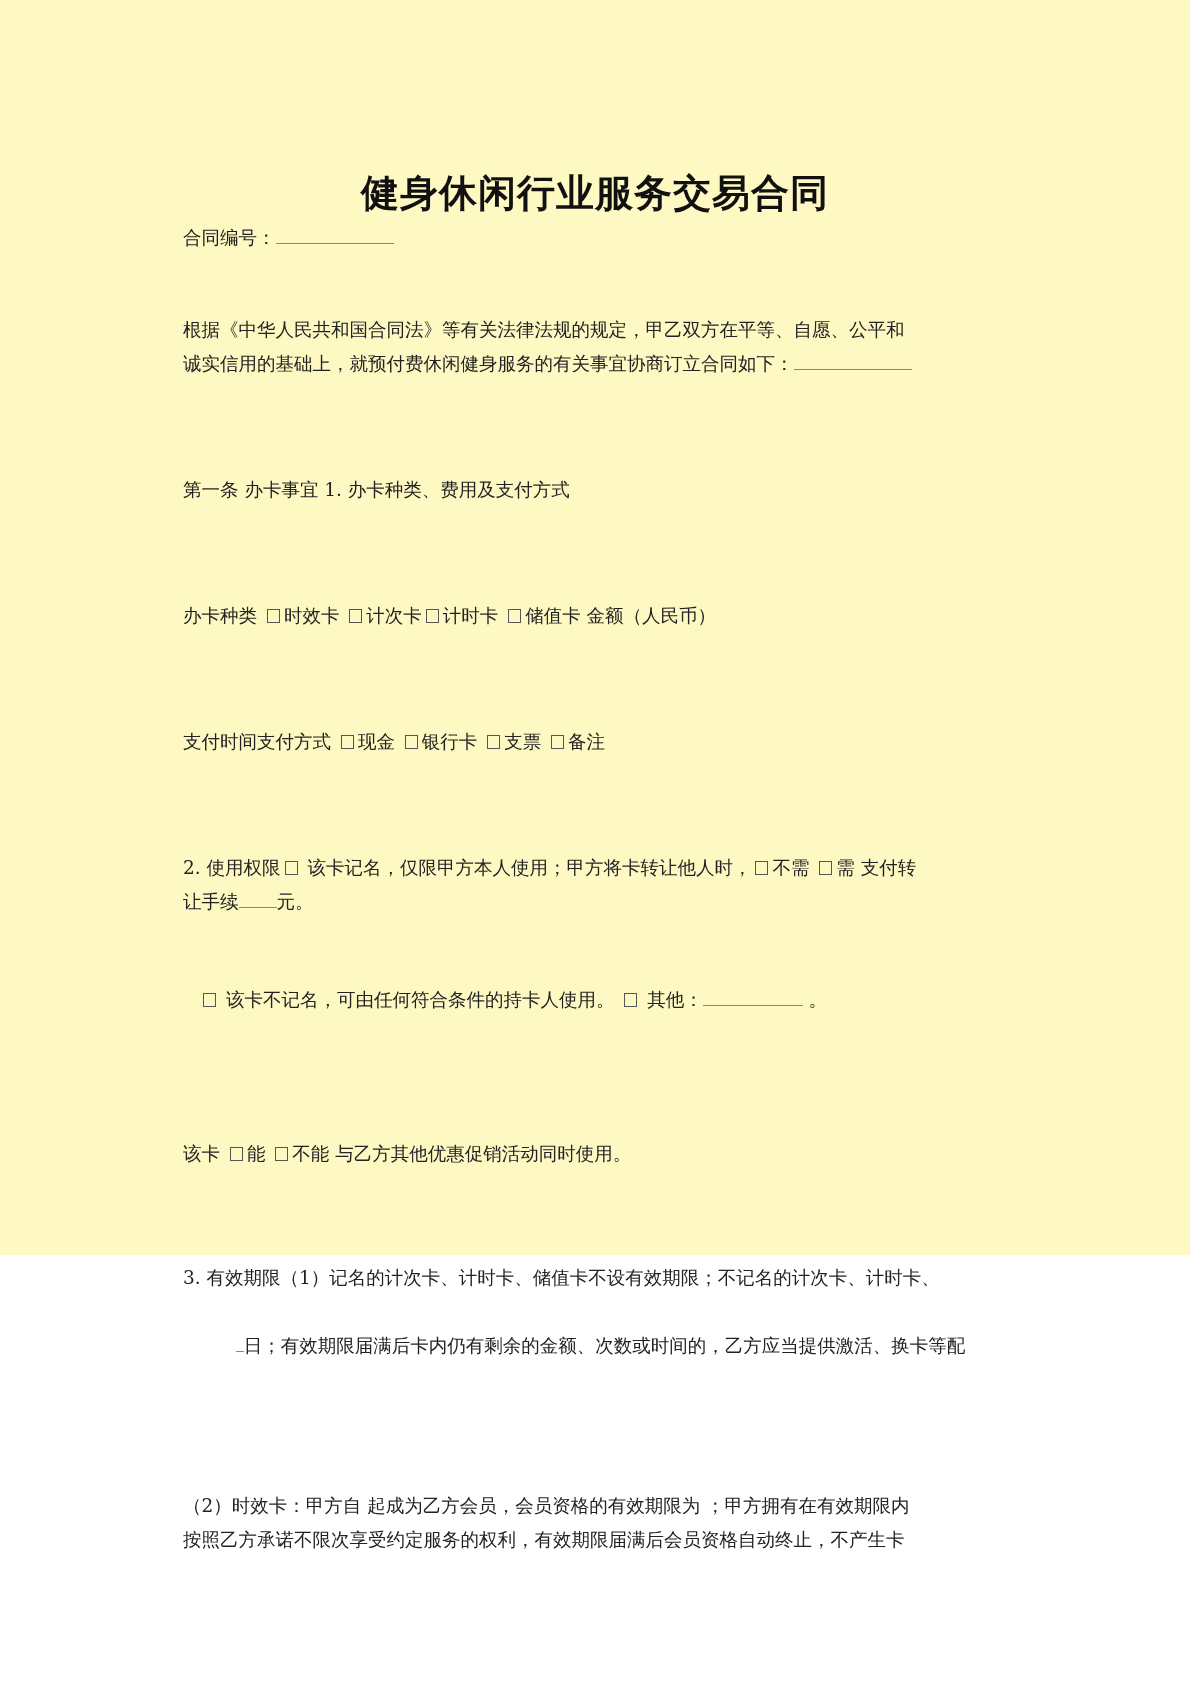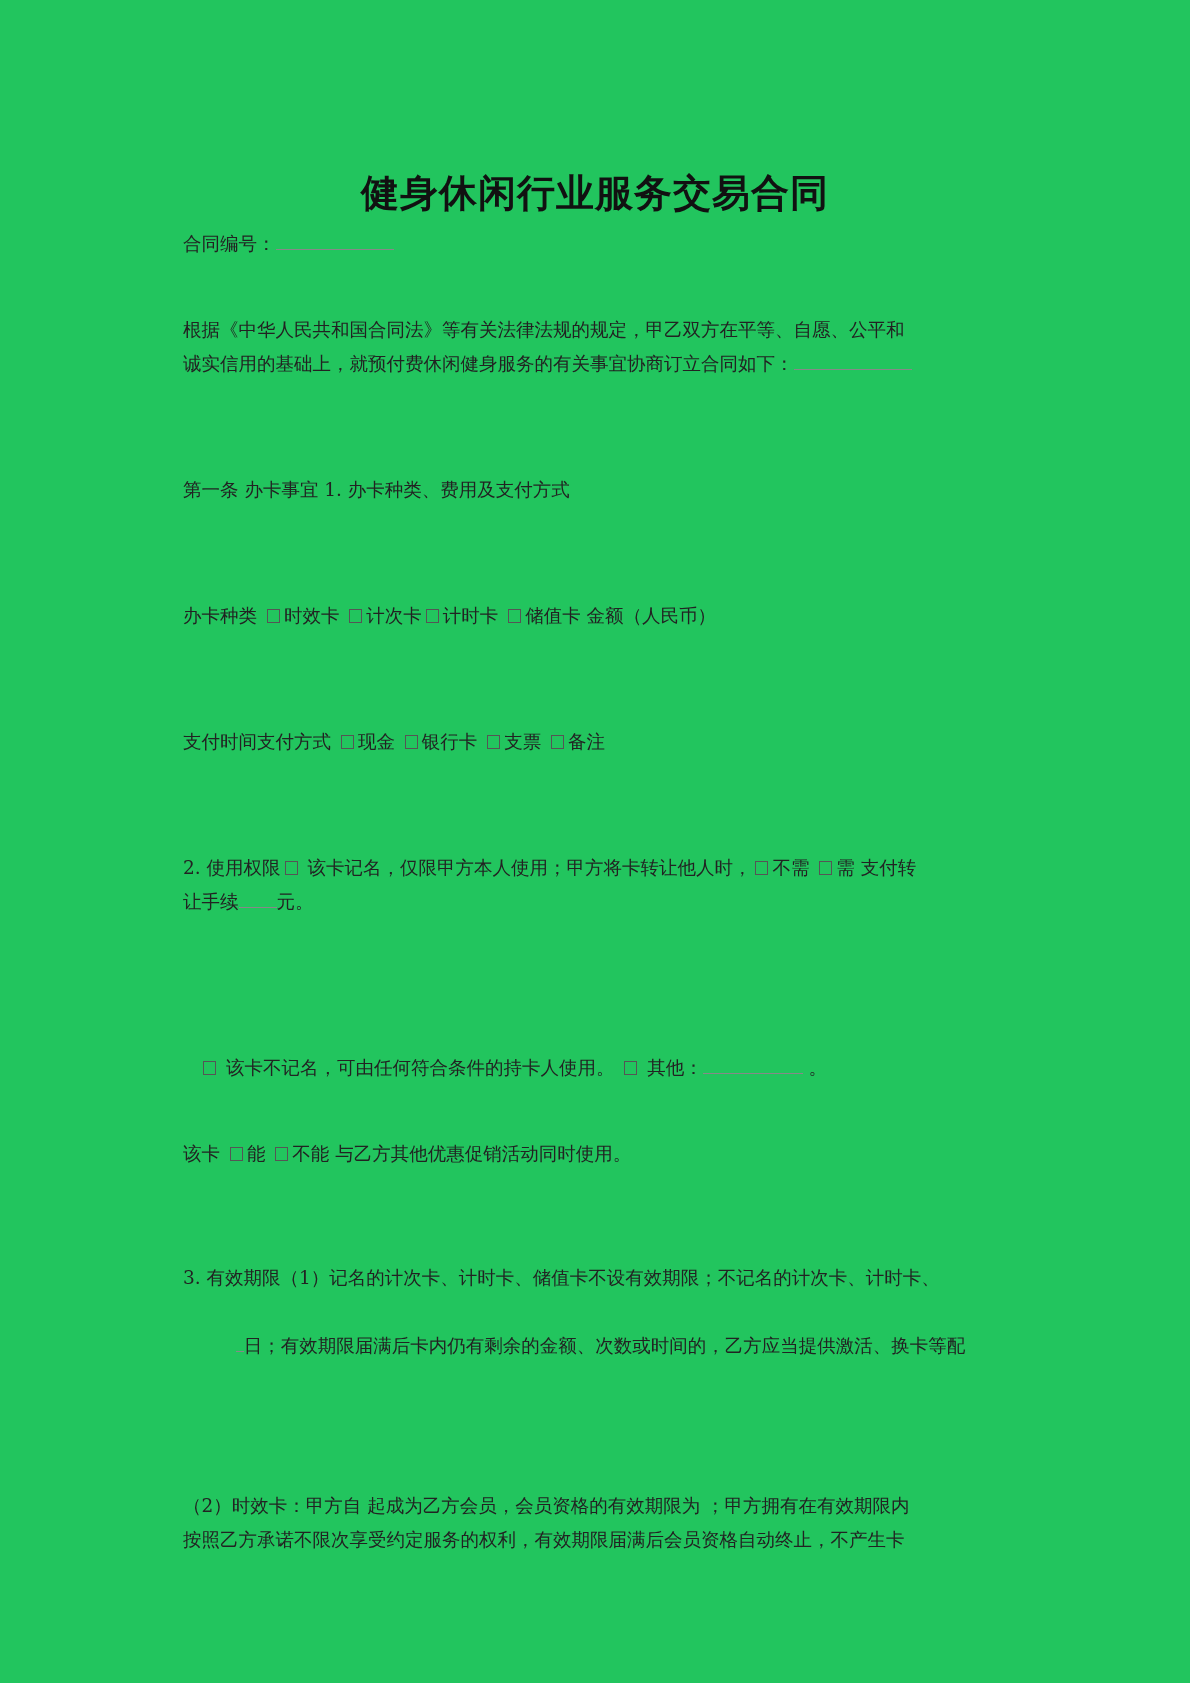--- a/index.html
+++ b/index.html
@@ -1,33 +1,33 @@
 <!DOCTYPE html>
 <html><head>
   <meta charset="utf-8">
   <style>
     html, body { margin: 0; padding: 0; background: #ffffff; }
     body { width: 1190px; height: 1683px; position: relative; overflow: hidden;
       font-family: "DejaVu Serif", "Liberation Serif", serif; color: #1a1a1a; }
-    .page { position: absolute; left: 0; top: 0; width: 1190px; height: 1683px; background: #22c55e; }
+    .page { position: absolute; left: 0; top: 0; width: 1190px; height: 1255px; background: #fef9c3; }
     .title { position: absolute; left: 0; width: 1190px; top: 168px; text-align: center;
       font-size: 38px; font-weight: bold; letter-spacing: 1px; color: #111; line-height: 50px; }
     .line { position: absolute; left: 183px; width: 835px; font-size: 18.5px; line-height: 32px;
       white-space: nowrap; color: #222; }
     .blank { display: inline-block; border-bottom: 1px solid #888; height: 18px; vertical-align: baseline; }
     .box { display: inline-block; width: 13px; height: 14px; border: 1px solid #555; vertical-align: -1px; margin: 0 4px; box-sizing: border-box; }
   </style>
 </head>
 <body>
 
 <div class="page">
 
   <div class="title">健身休闲行业服务交易合同</div>
 
-  <div class="line" style="top:228px;">
+  <div class="line" style="top:222px;">
     <span>合同编号：</span><span class="blank" style="width:118px;"></span>
   </div>
 
   <div class="line" style="top:314px;">根据《中华人民共和国合同法》等有关法律法规的规定，甲乙双方在平等、自愿、公平和</div>
   <div class="line" style="top:348px;">
     <span>诚实信用的基础上，就预付费休闲健身服务的有关事宜协商订立合同如下：</span><span class="blank" style="width:118px;"></span>
   </div>
 
   <div class="line" style="top:474px;">第一条  办卡事宜 1. 办卡种类、费用及支付方式</div>
 
@@ -50,21 +50,21 @@
   <div class="line" style="top:852px;">
     <span>2. 使用权限</span><span class="box"></span>
     <span>该卡记名，仅限甲方本人使用；甲方将卡转让他人时，</span><span class="box"></span><span>不需</span>
     <span class="box"></span><span>需</span>
     <span>支付转</span>
   </div>
   <div class="line" style="top:886px;">
     <span>让手续</span><span class="blank" style="width:38px;"></span><span>元。</span>
   </div>
 
-  <div class="line" style="top:1052px;padding-left:20px;">
+  <div class="line" style="top:984px;padding-left:20px;">
     <span class="box" style="margin-left:0;"></span>
     <span>该卡不记名，可由任何符合条件的持卡人使用。</span>
     <span class="box"></span>
     <span>其他：</span><span class="blank" style="width:100px;"></span>
     <span>。</span>
   </div>
 
   <div class="line" style="top:1138px;">
     <span>该卡</span>
     <span class="box"></span><span>能</span>

